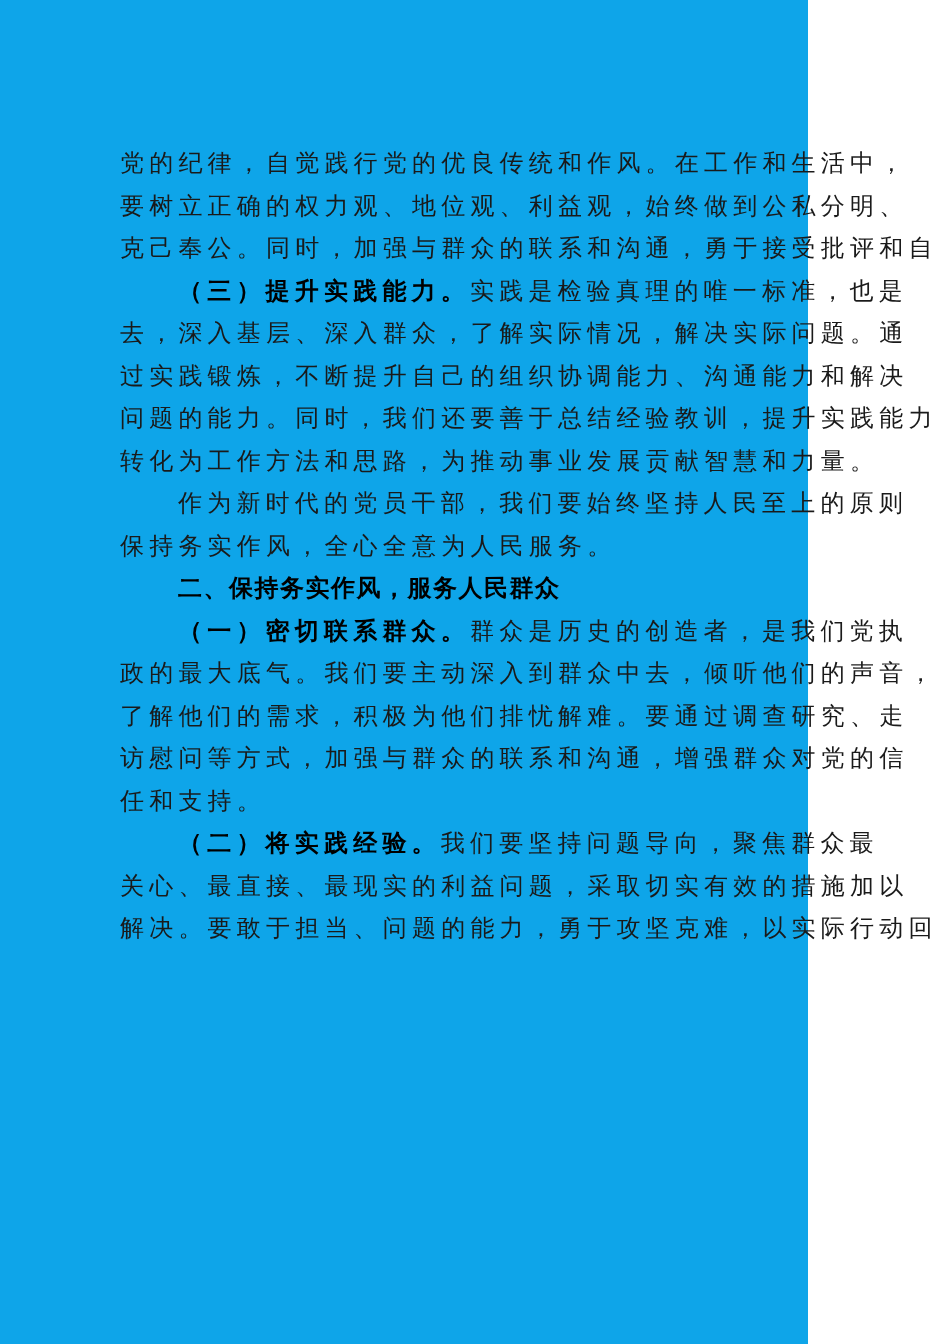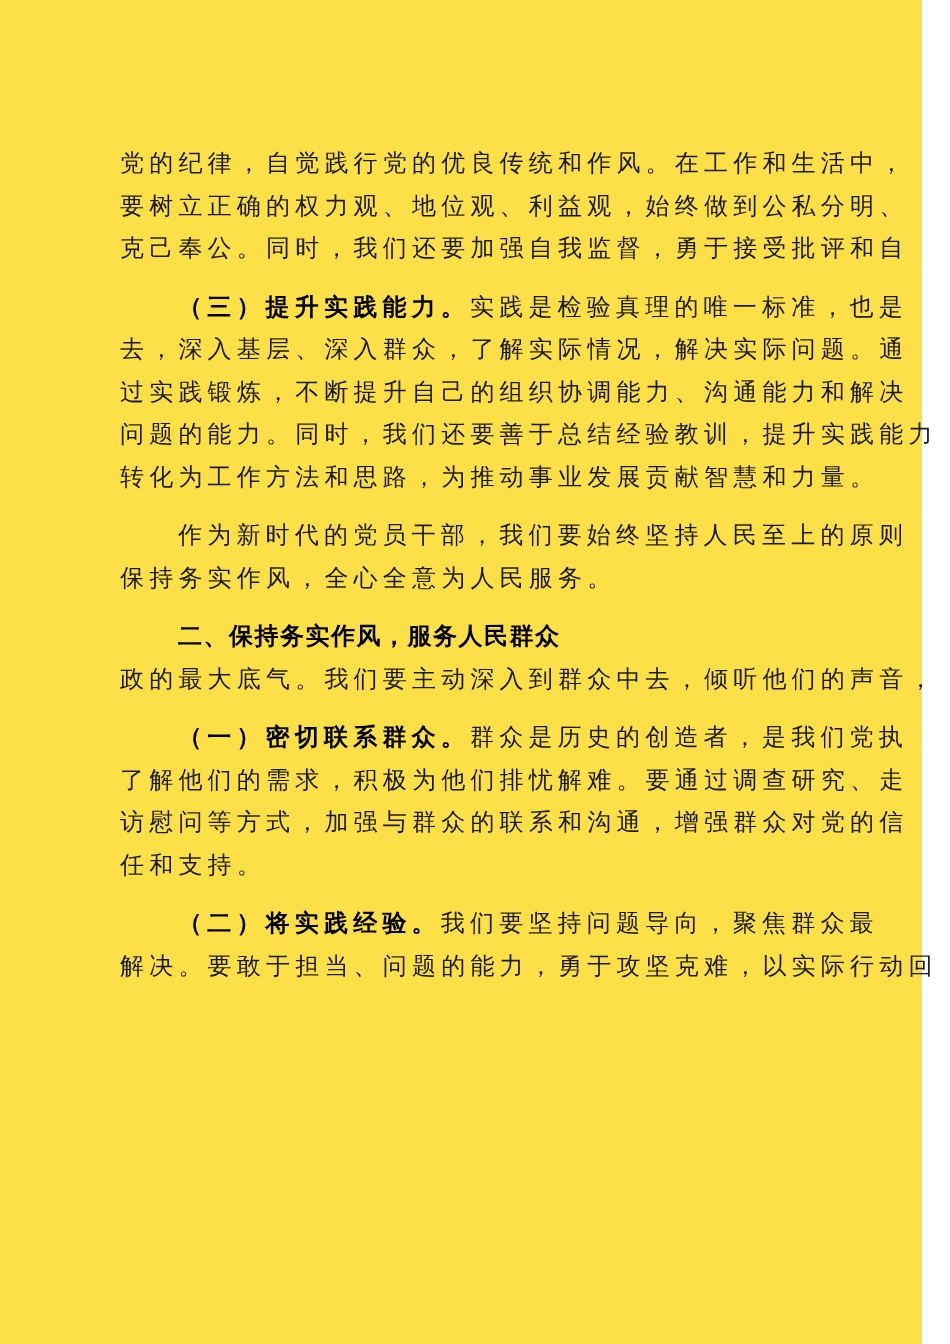--- a/index.html
+++ b/index.html
@@ -10,23 +10,23 @@
     body {
       width: 950px;
       height: 1344px;
       position: relative;
       overflow: hidden;
     }
     .page {
       position: absolute;
       left: 0;
       top: 0;
-      width: 922px;
+      width: 808px;
       height: 1344px;
-      background: #fde047;
+      background: #0ea5e9;
     }
     .content {
       position: absolute;
       left: 120px;
       top: 142px;
       width: 704px;
       color: #1a1a1a;
       font-family: "DejaVu Serif", "Liberation Serif", serif;
       font-size: 24px;
       line-height: 42.5px;
@@ -34,21 +34,20 @@
     }
     .para {
       margin: 0;
       padding: 0;
       text-align: justify;
       text-align-last: left;
       word-break: break-all;
     }
     .indent {
       text-indent: 58px;
-      margin-top: 16px;
     }
     .heading {
       font-family: "DejaVu Sans", "Liberation Sans", sans-serif;
       font-weight: bold;
       letter-spacing: 1.5px;
       color: #000000;
     }
     .sub-heading {
       font-weight: bold;
       color: #000000;
@@ -60,47 +59,48 @@
   </style>
 </head>
 <body>
 
 <div class="page">
   <div class="content">
 
     <div class="para">
       <span class="line">党的纪律，自觉践行党的优良传统和作风。在工作和生活中，</span>
       <span class="line">要树立正确的权力观、地位观、利益观，始终做到公私分明、</span>
-      <span class="line">克己奉公。同时，我们还要加强自我监督，勇于接受批评和自</span>
+      <span class="line">克己奉公。同时，加强与群众的联系和沟通，勇于接受批评和自</span>
     </div>
 
     <div class="para">
       <span class="line indent"><span class="sub-heading">（三）提升实践能力。</span><span>实践是检验真理的唯一标准，也是</span></span>
       <span class="line">去，深入基层、深入群众，了解实际情况，解决实际问题。通</span>
       <span class="line">过实践锻炼，不断提升自己的组织协调能力、沟通能力和解决</span>
       <span class="line">问题的能力。同时，我们还要善于总结经验教训，提升实践能力</span>
       <span class="line">转化为工作方法和思路，为推动事业发展贡献智慧和力量。</span>
     </div>
 
     <div class="para">
       <span class="line indent">作为新时代的党员干部，我们要始终坚持人民至上的原则</span>
       <span class="line">保持务实作风，全心全意为人民服务。</span>
     </div>
 
     <div class="para">
       <span class="line indent heading">二、保持务实作风，服务人民群众</span>
     </div>
 
     <div class="para">
+      <span class="line indent"><span class="sub-heading">（一）密切联系群众。</span><span>群众是历史的创造者，是我们党执</span></span>
       <span class="line">政的最大底气。我们要主动深入到群众中去，倾听他们的声音，</span>
-      <span class="line indent"><span class="sub-heading">（一）密切联系群众。</span><span>群众是历史的创造者，是我们党执</span></span>
       <span class="line">了解他们的需求，积极为他们排忧解难。要通过调查研究、走</span>
       <span class="line">访慰问等方式，加强与群众的联系和沟通，增强群众对党的信</span>
       <span class="line">任和支持。</span>
     </div>
 
     <div class="para">
       <span class="line indent"><span class="sub-heading">（二）将实践经验。</span><span>我们要坚持问题导向，聚焦群众最</span></span>
+      <span class="line">关心、最直接、最现实的利益问题，采取切实有效的措施加以</span>
       <span class="line">解决。要敢于担当、问题的能力，勇于攻坚克难，以实际行动回</span>
     </div>
 
   </div>
 </div>
 
 </body></html>

